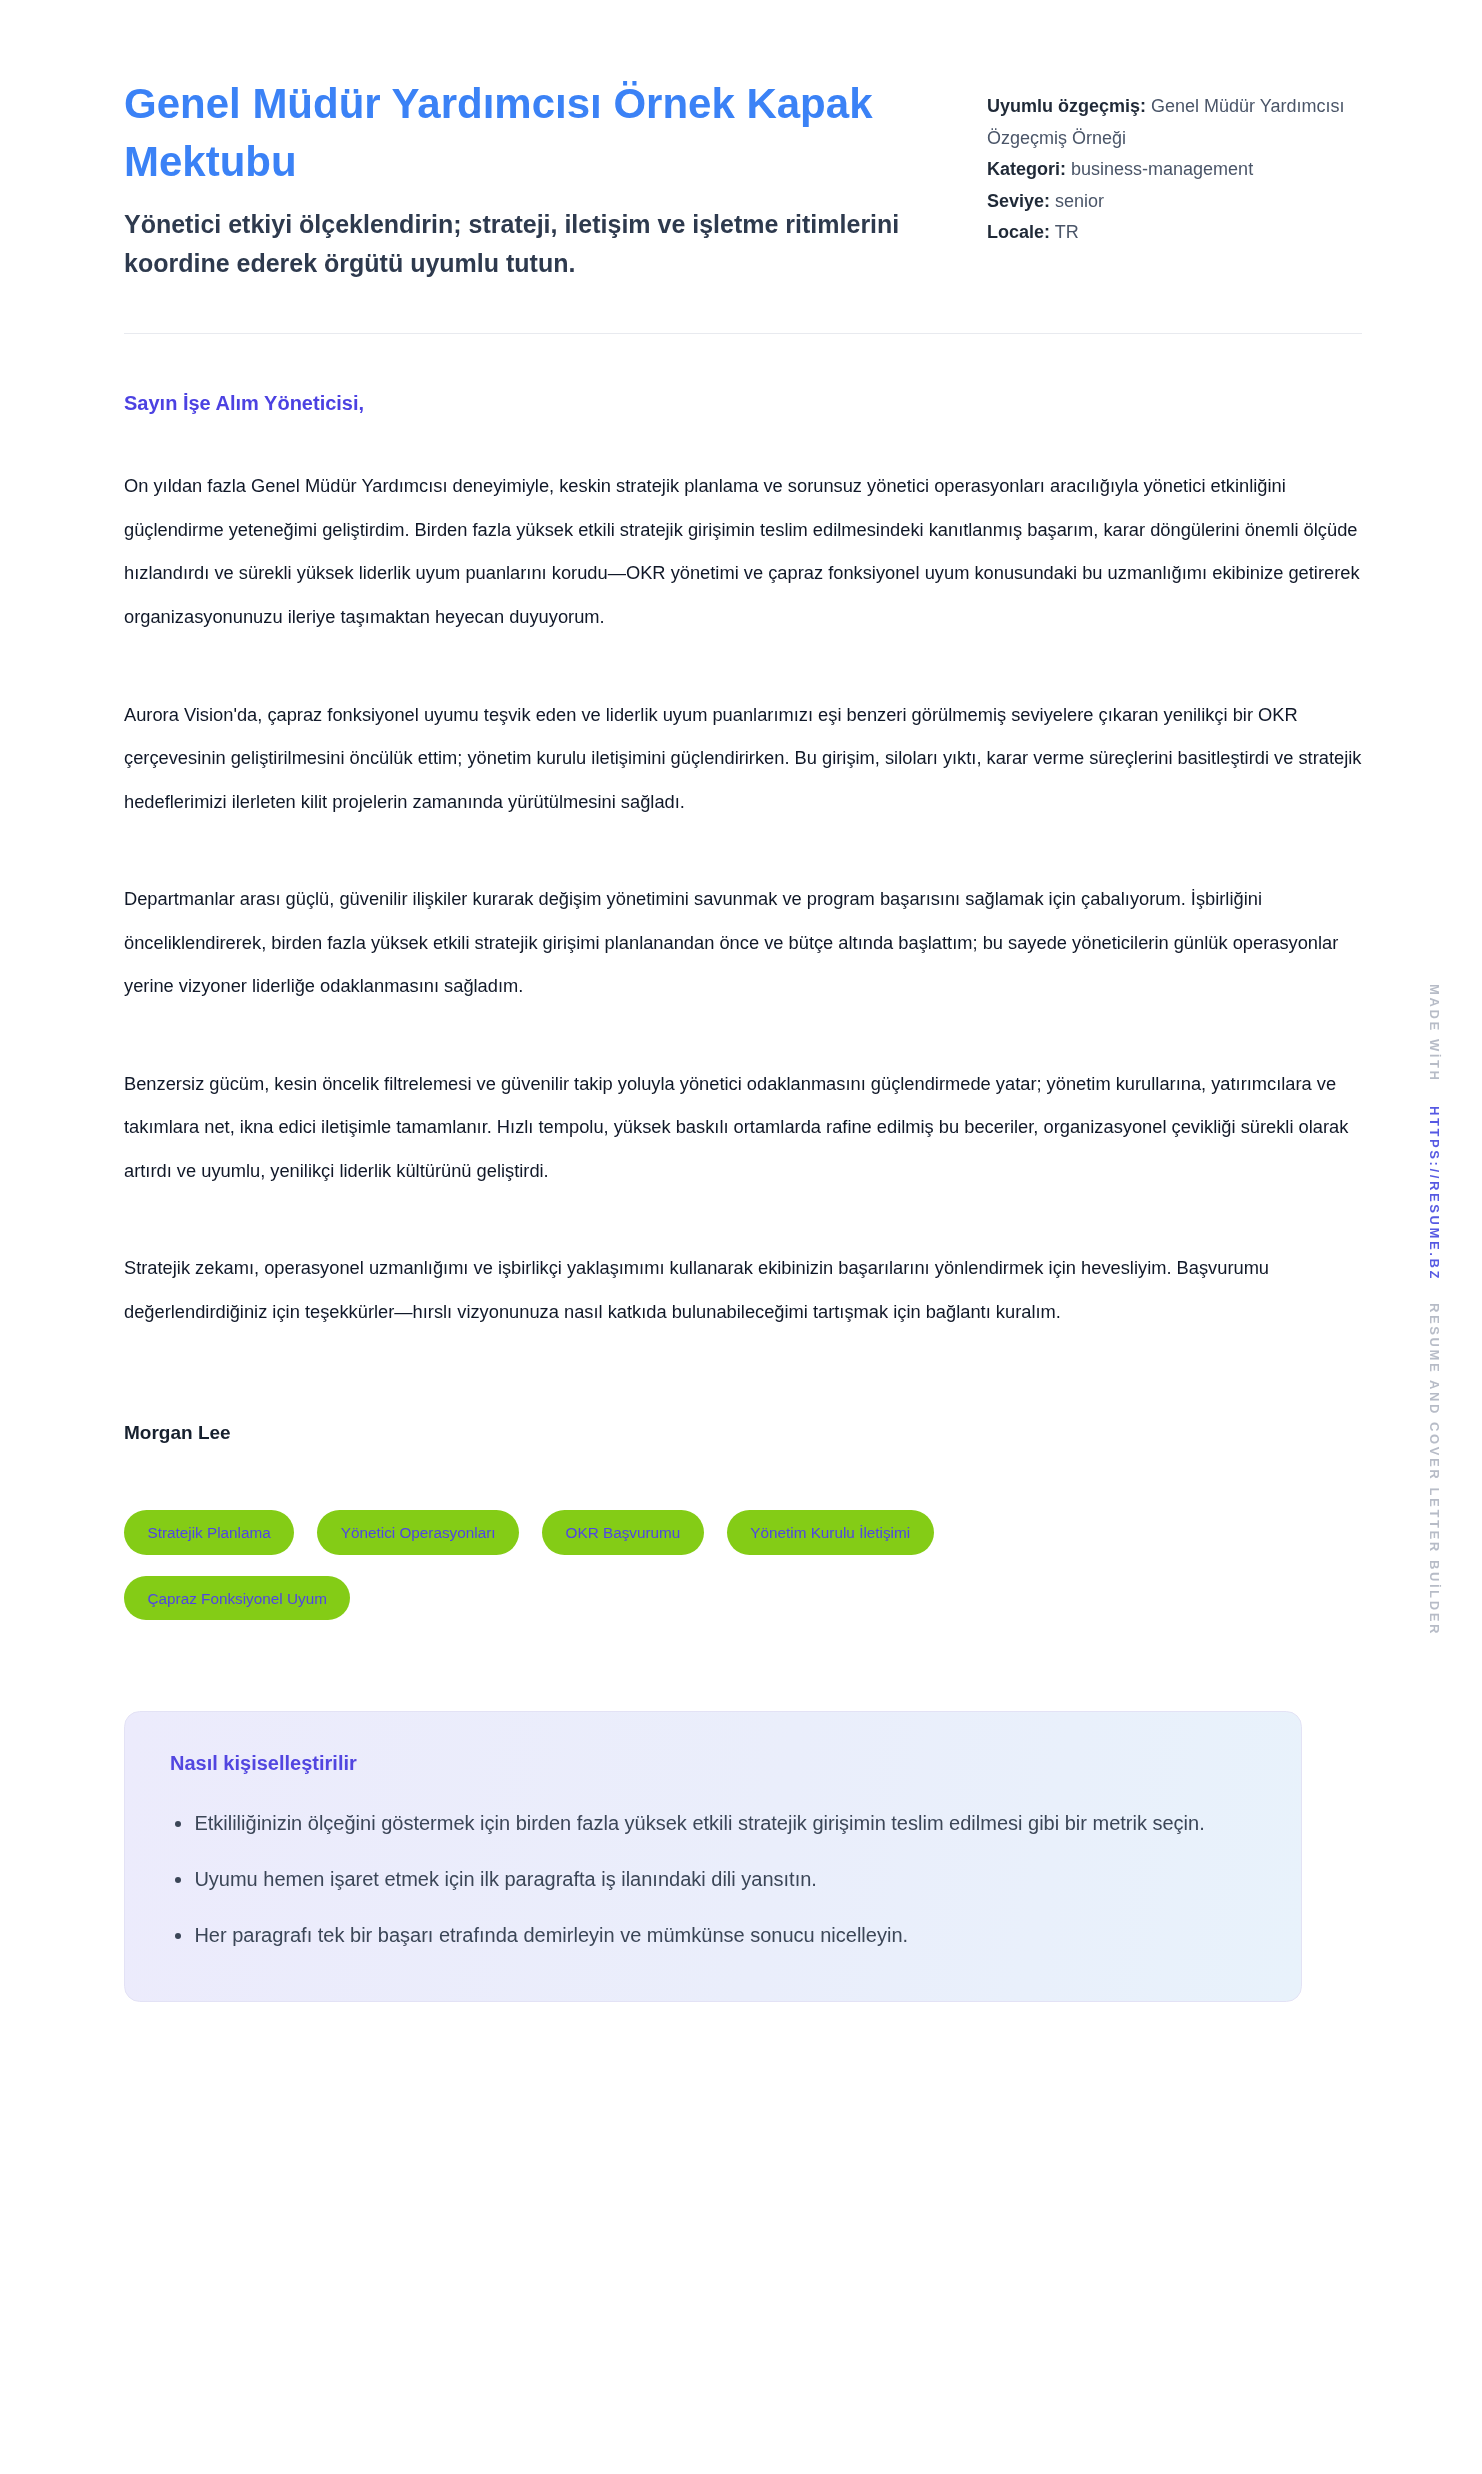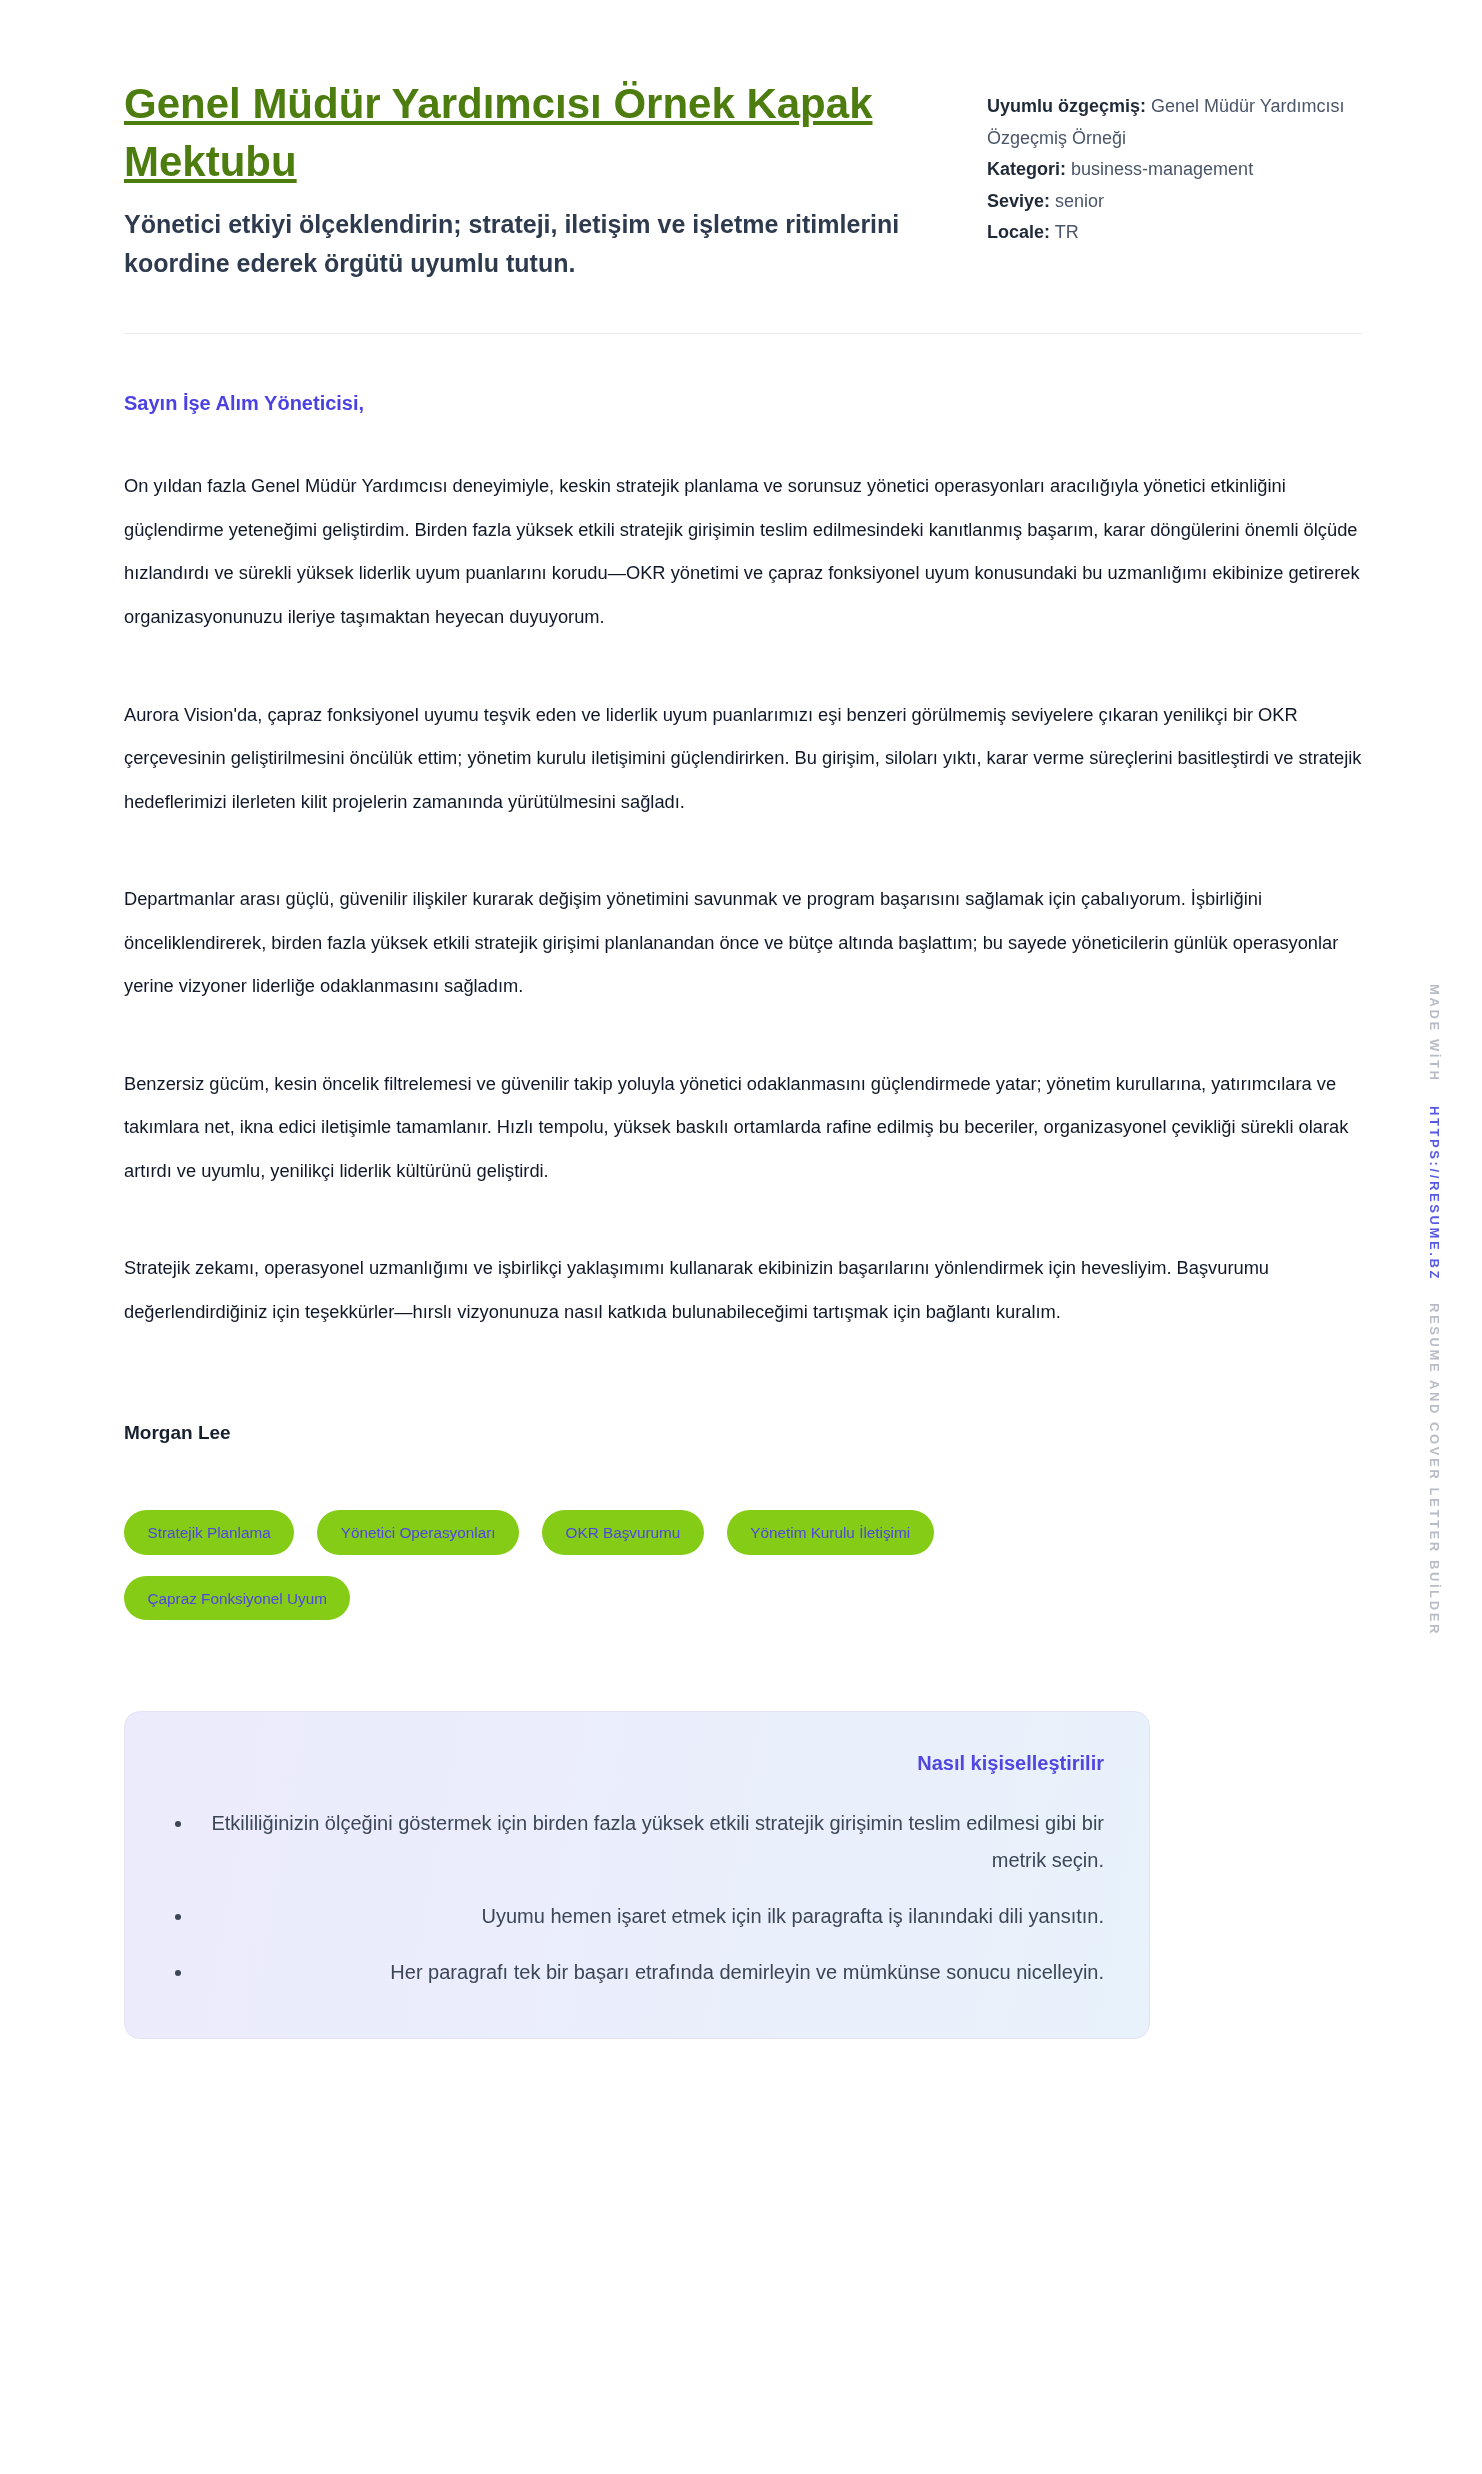--- a/index.html
+++ b/index.html
@@ -18,22 +18,21 @@
     padding: 75px 0 0 124px;
   }
   
   .header { display: flex; justify-content: space-between; align-items: flex-start; }
   .header-left { width: 785px; }
   .page-title {
     margin: 0 0 14px 0;
     font-size: 42px;
     line-height: 1.38;
     font-weight: 700;
-    color: #4d7c0f;
-    text-decoration: underline;
+    color: #3b82f6;
   }
   .page-subtitle {
     margin: 0;
     font-size: 25px;
     line-height: 1.55;
     font-weight: 700;
     color: #2e3a4e;
   }
   .header-meta {
     width: 375px;
@@ -90,26 +89,25 @@
     font-size: 15.3px;
     line-height: 1;
     padding: 15px 23.5px 14px 23.5px;
     border-radius: 871px;
     white-space: nowrap;
     cursor: pointer;
   }
   
   .callout {
     margin-top: 91px;
-    width: 1026px;
+    width: 1178px;
     border-radius: 15.7px;
     background: linear-gradient(100deg, #ecebfc 0%, #eaeefb 55%, #e8f2fb 100%);
     border: 0.9px solid #e3e2f5;
-    padding: 40px 45px 47px 45px;
-    text-align: right;
+    padding: 40px 29px 47px 45px;
   }
   .callout-title {
     margin: 0 0 30px 0;
     font-size: 20px;
     font-weight: 700;
     color: #5246e0;
   }
   .callout-list {
     margin: 0;
     padding-left: 24.4px;

